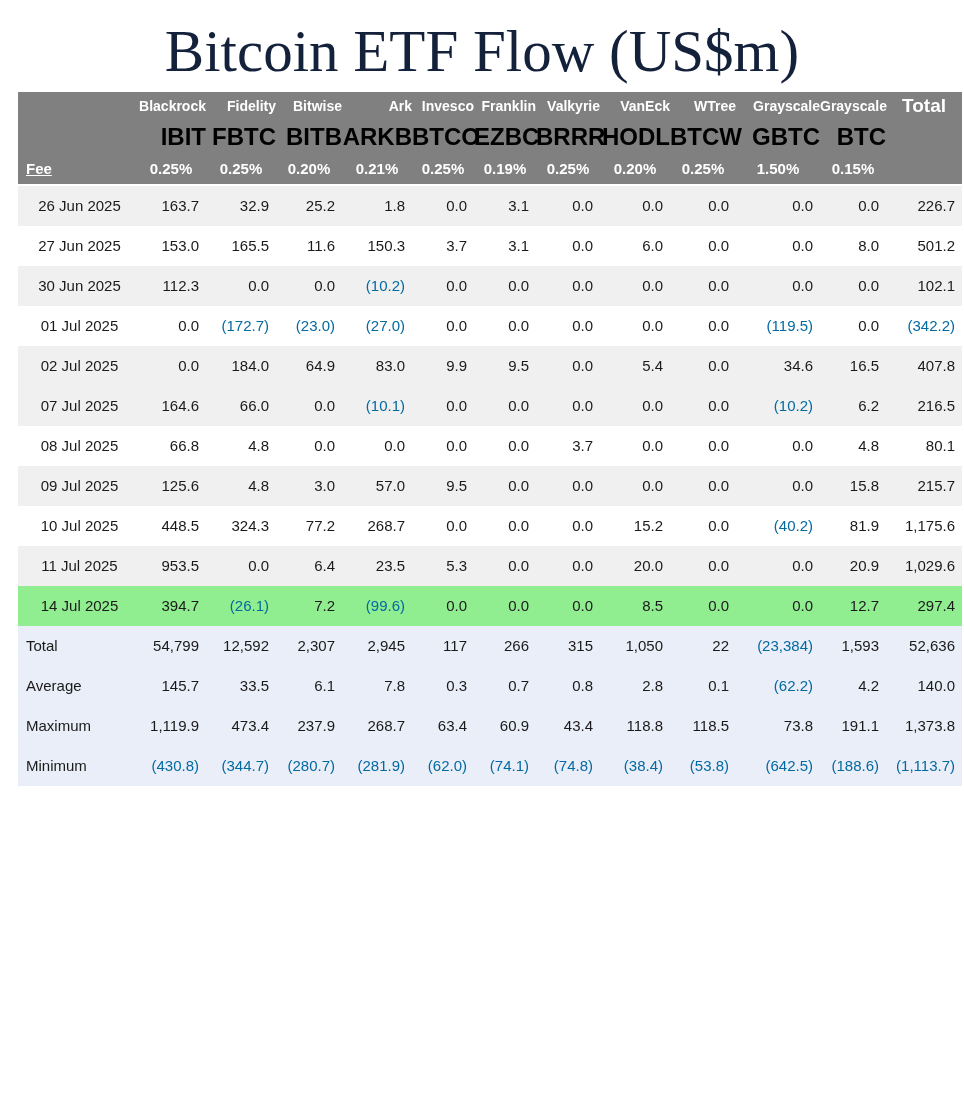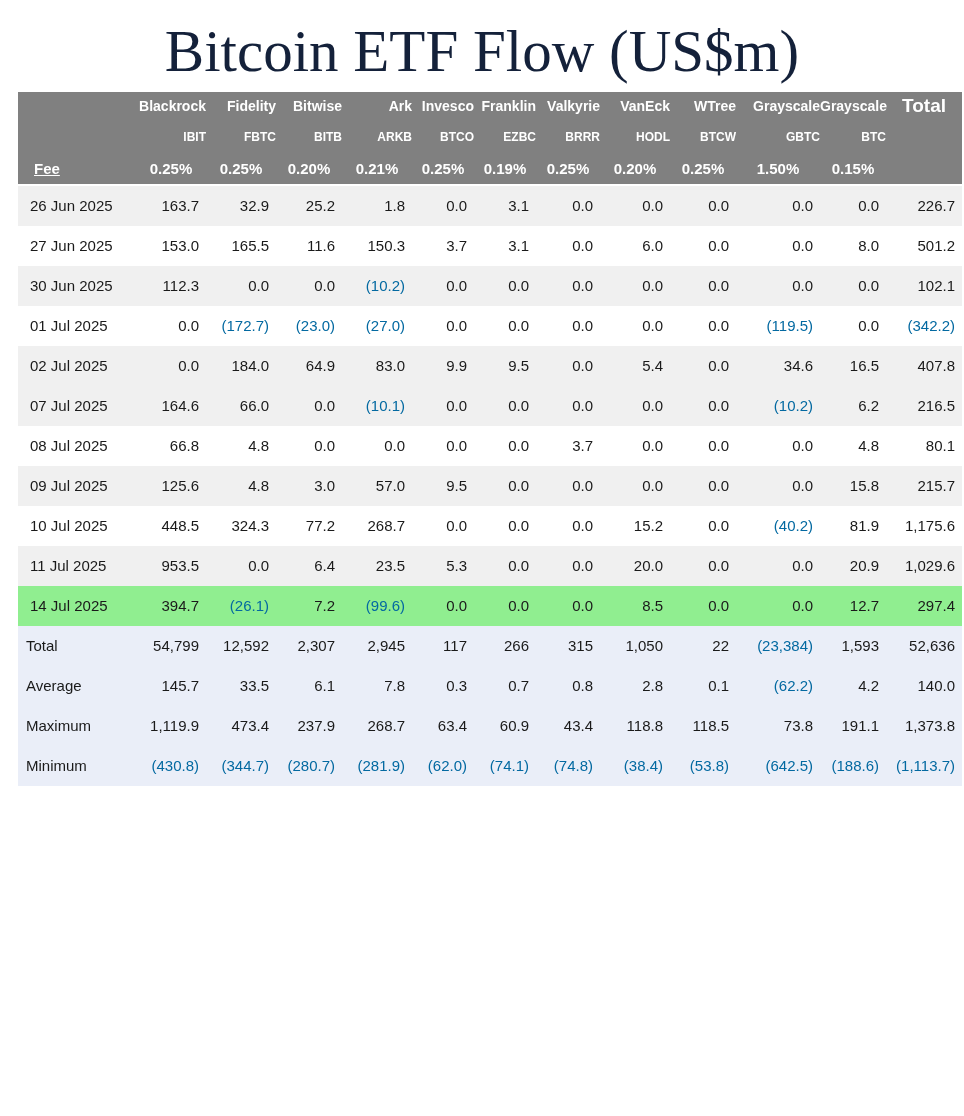--- a/index.html
+++ b/index.html
@@ -58,54 +58,54 @@
   .hdr-provider td.first {
     text-align: left;
   }
   .hdr-provider td.total-col {
     font-size: 19px;
     font-weight: bold;
     text-align: center;
   }
   .hdr-ticker td {
     background: #808080;
-    color: #ffffff;
-    font-size: 12px;
+    color: #000000;
+    font-size: 24px;
     font-weight: bold;
     text-align: right;
     padding: 6px 7px 10px 4px;
     height: 34px;
     vertical-align: middle;
   }
   .hdr-fee td {
     background: #808080;
     color: #ffffff;
     font-size: 15px;
     font-weight: bold;
     text-align: center;
     padding: 6px 7px 8px 4px;
     height: 30px;
     vertical-align: middle;
     border-bottom: 2px solid #ffffff;
   }
   .hdr-fee td.first, .hdr-ticker td.first {
     text-align: left;
-    padding-left: 16px;
+    padding-left: 8px;
     text-decoration: underline;
   }
   
   tr.data td {
     text-align: right;
     padding: 9px 7px 9px 4px;
     font-size: 15px;
     height: 22px;
     vertical-align: middle;
   }
   tr.data td.first {
-    text-align: left;
+    text-align: center;
     padding-left: 12px;
   }
   tr.odd td { background: #f0f0f0; }
   tr.even td { background: #ffffff; }
   tr.highlight td { background: #90ee90; font-weight: normal; text-align: right; }
   tr.summary td {
     background: #eaeef8;
     text-align: right;
     padding: 9px 7px 9px 4px;
     font-size: 15px;

